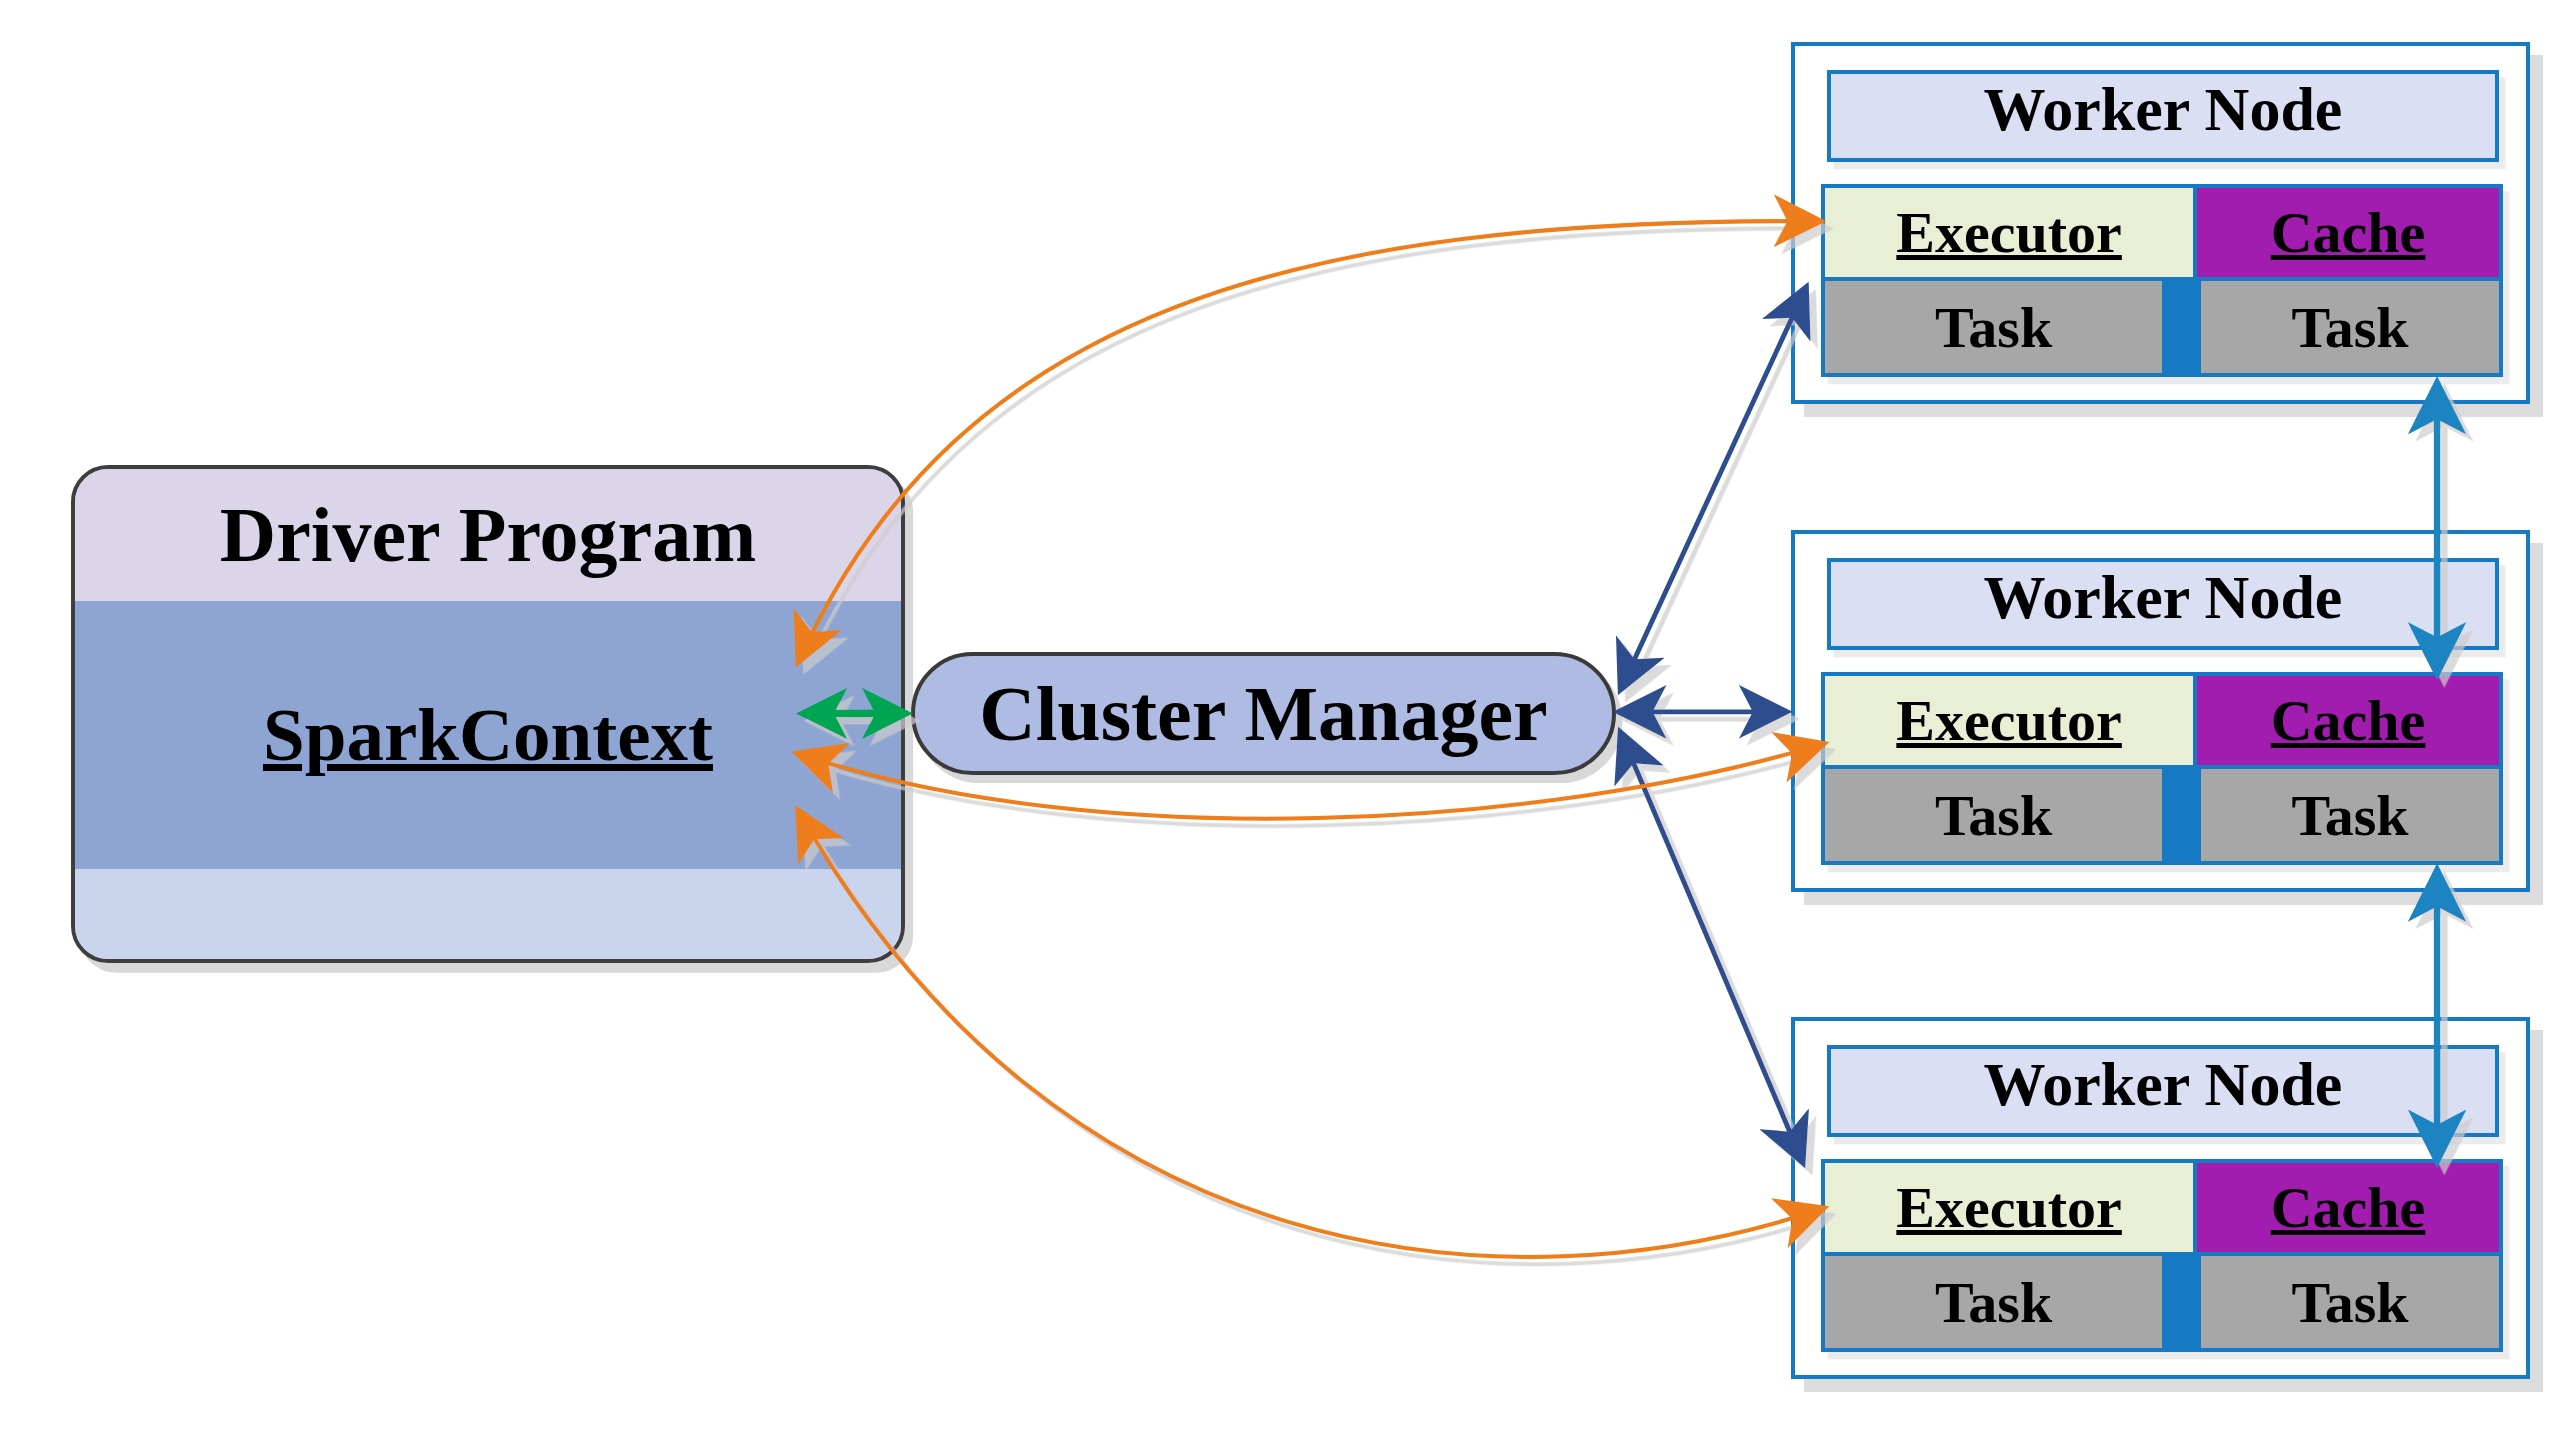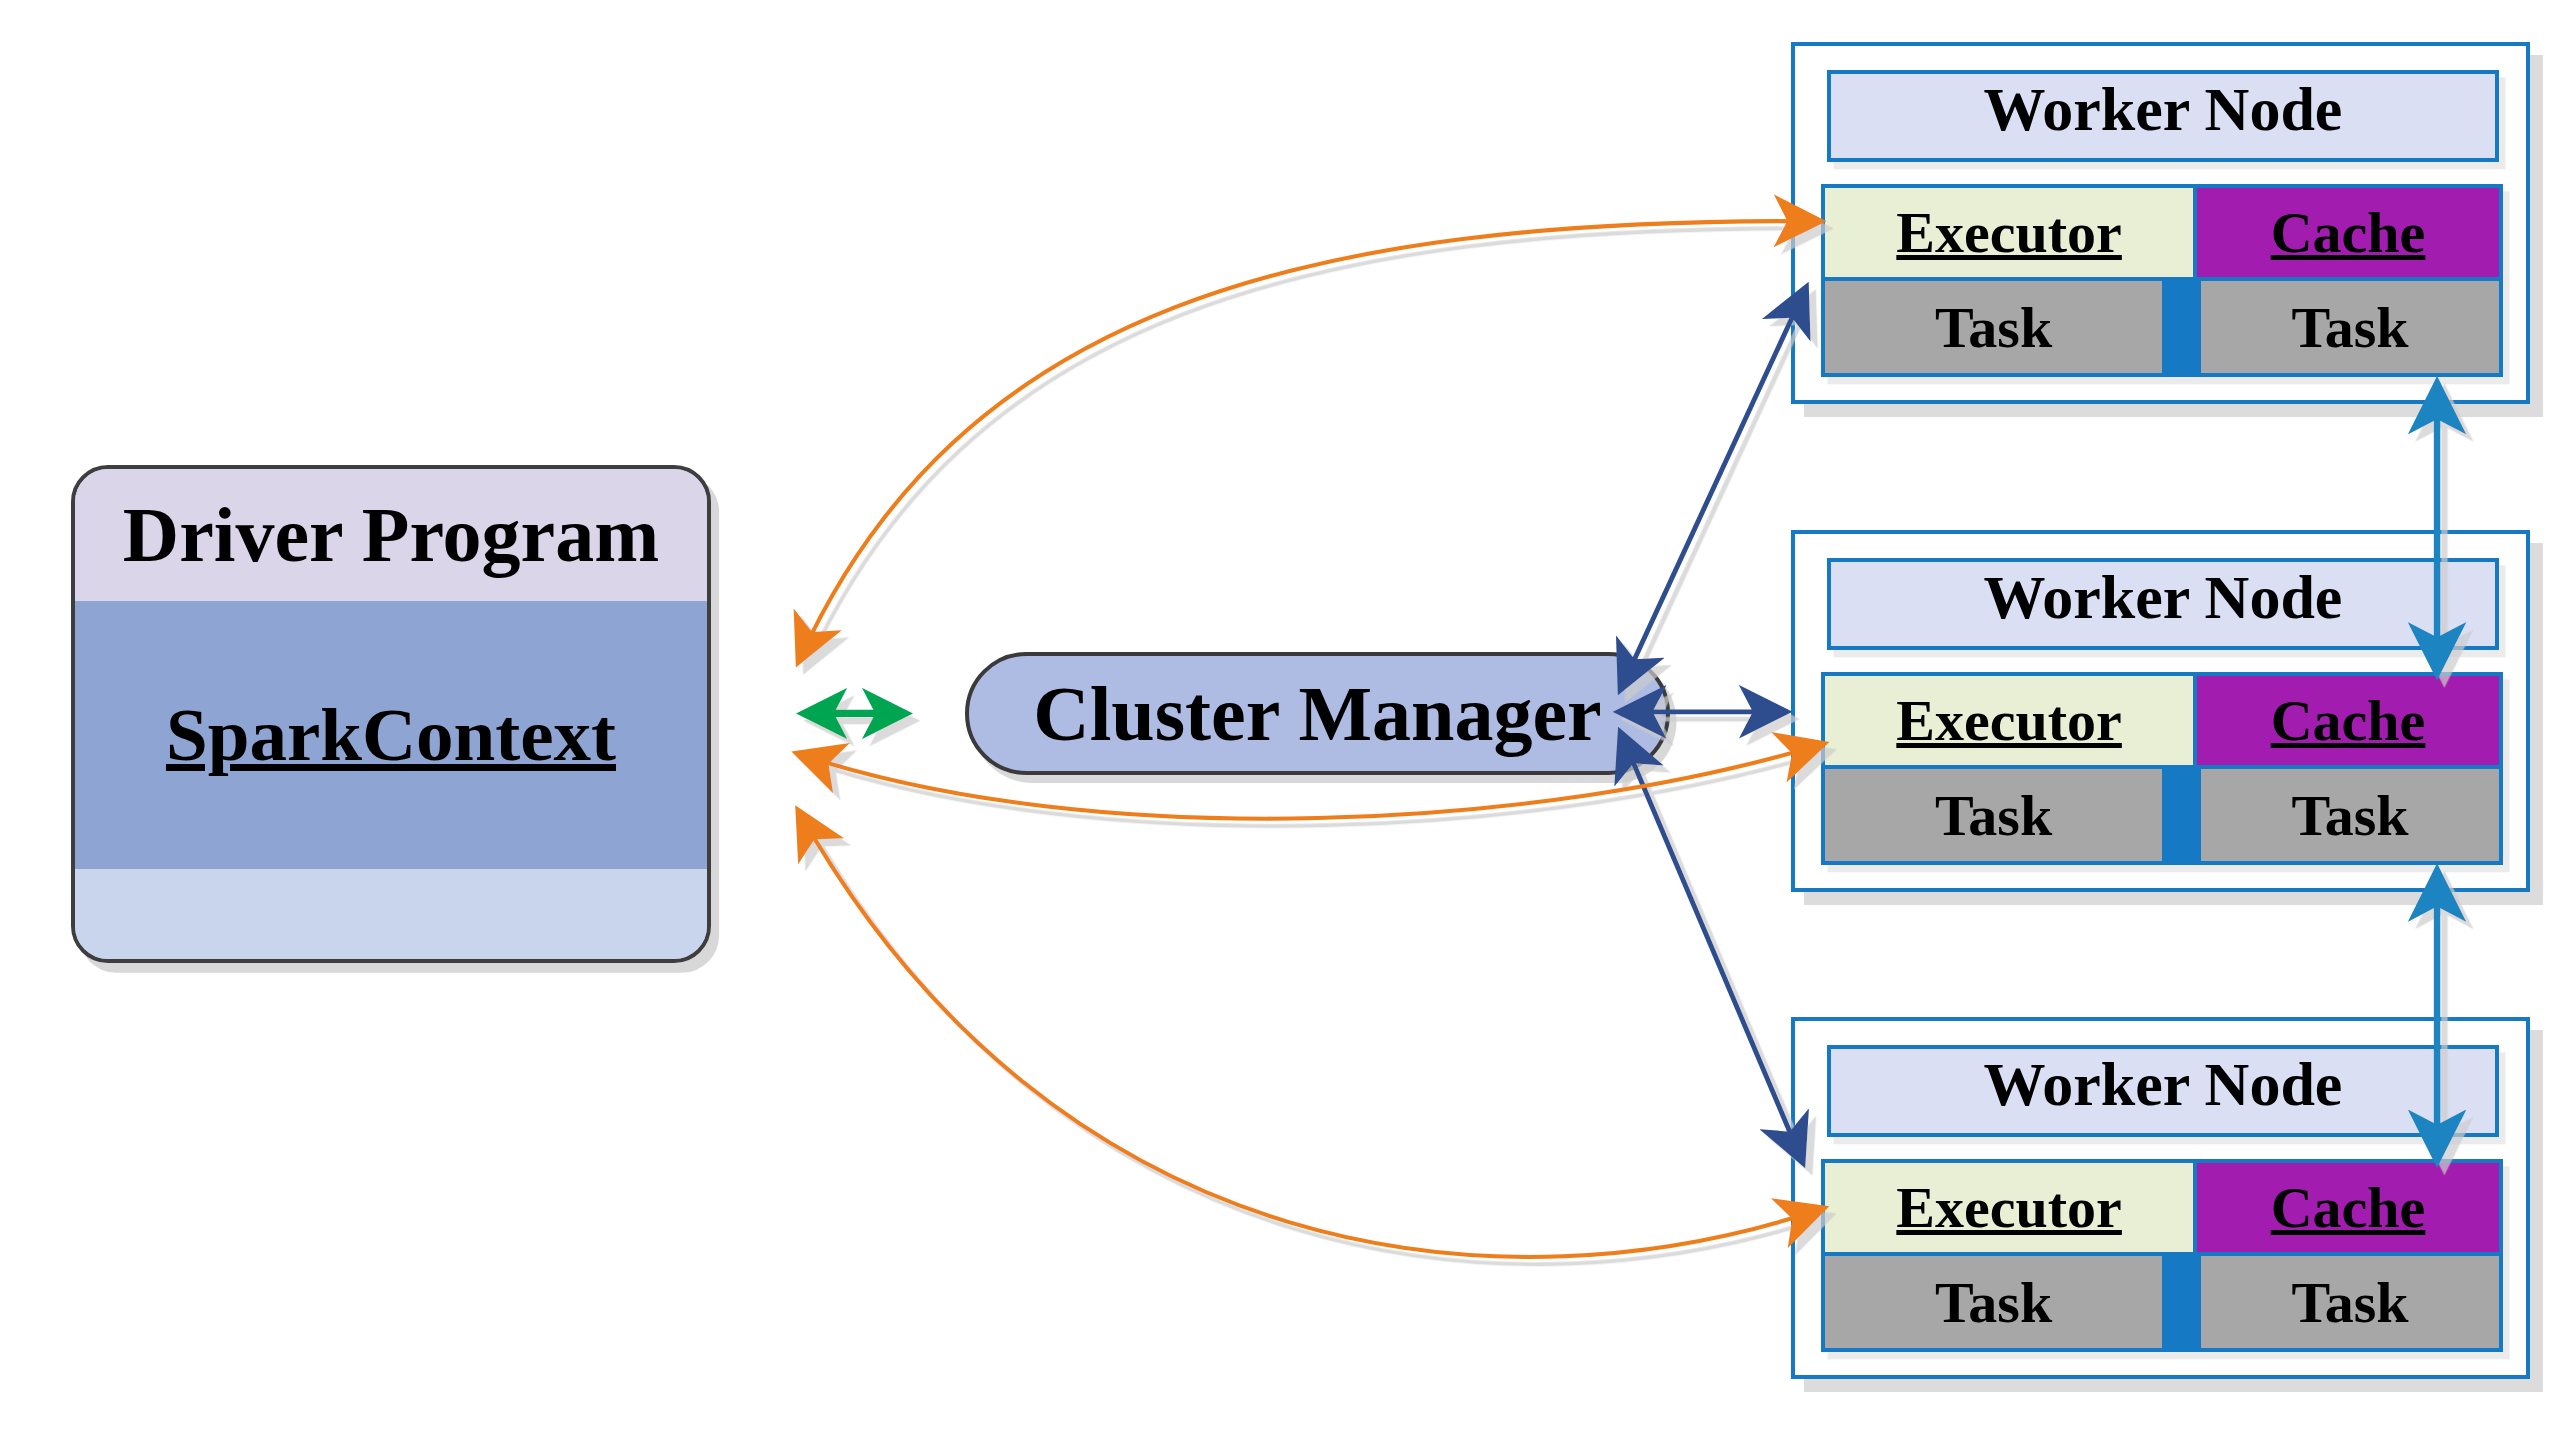--- a/index.html
+++ b/index.html
@@ -8,34 +8,34 @@
     width:2576px;height:1431px;
     background:#ffffff;
     font-family:"Liberation Serif","DejaVu Serif",serif;
     font-weight:bold;
     color:#000;
     overflow:hidden;
   }
 
   
   .driver{
-    position:absolute;left:71px;top:465px;width:640px;height:498px;
+    position:absolute;left:71px;top:465px;width:834px;height:498px;
     border:4.1px solid #3e3e3e;border-radius:37px;
     box-sizing:border-box;overflow:hidden;
     box-shadow:8.1px 9.7px 0 #d8d8d8;
     background:#c9d4ed;
   }
   .driver .band{display:flex;align-items:center;justify-content:center;}
   .driver .band.top{height:132px;background:#dbd5e9;font-size:78px;}
   .driver .band.mid{height:268px;background:#8ea4d3;font-size:75px;text-decoration:underline;}
   .driver .band.bot{height:90px;background:#c9d4ed;}
 
   
   .cluster{
-    position:absolute;left:965px;top:652px;width:705px;height:123px;
+    position:absolute;left:911px;top:652px;width:705px;height:123px;
     background:#aebbe3;border:4.1px solid #3a3a3a;border-radius:73px;
     box-sizing:border-box;
     display:flex;align-items:center;justify-content:center;
     font-size:78px;
     box-shadow:6.5px 8.1px 0 #d8d8d8;
   }
 
   
   .worker{
     position:absolute;left:1791px;width:739px;height:362px;

